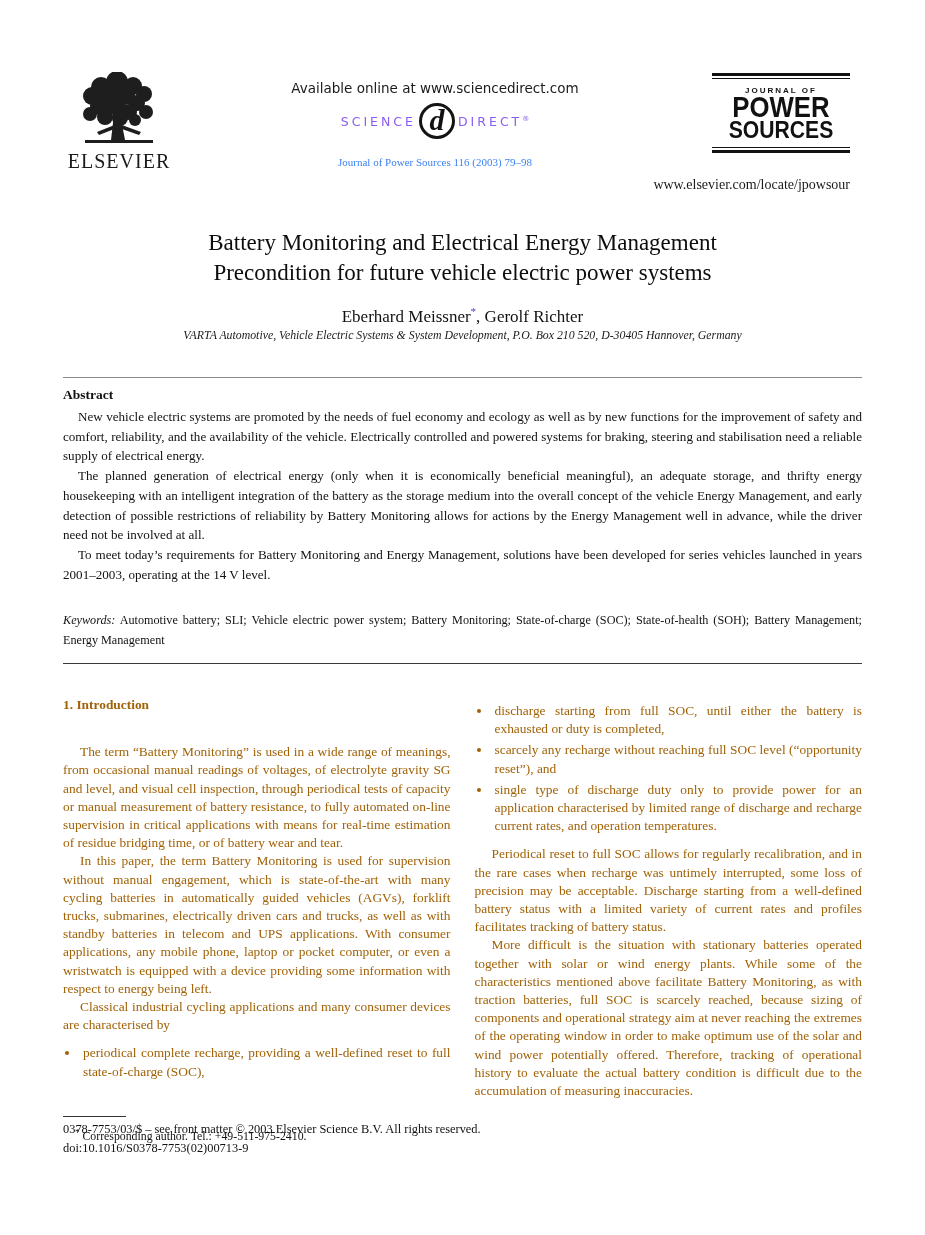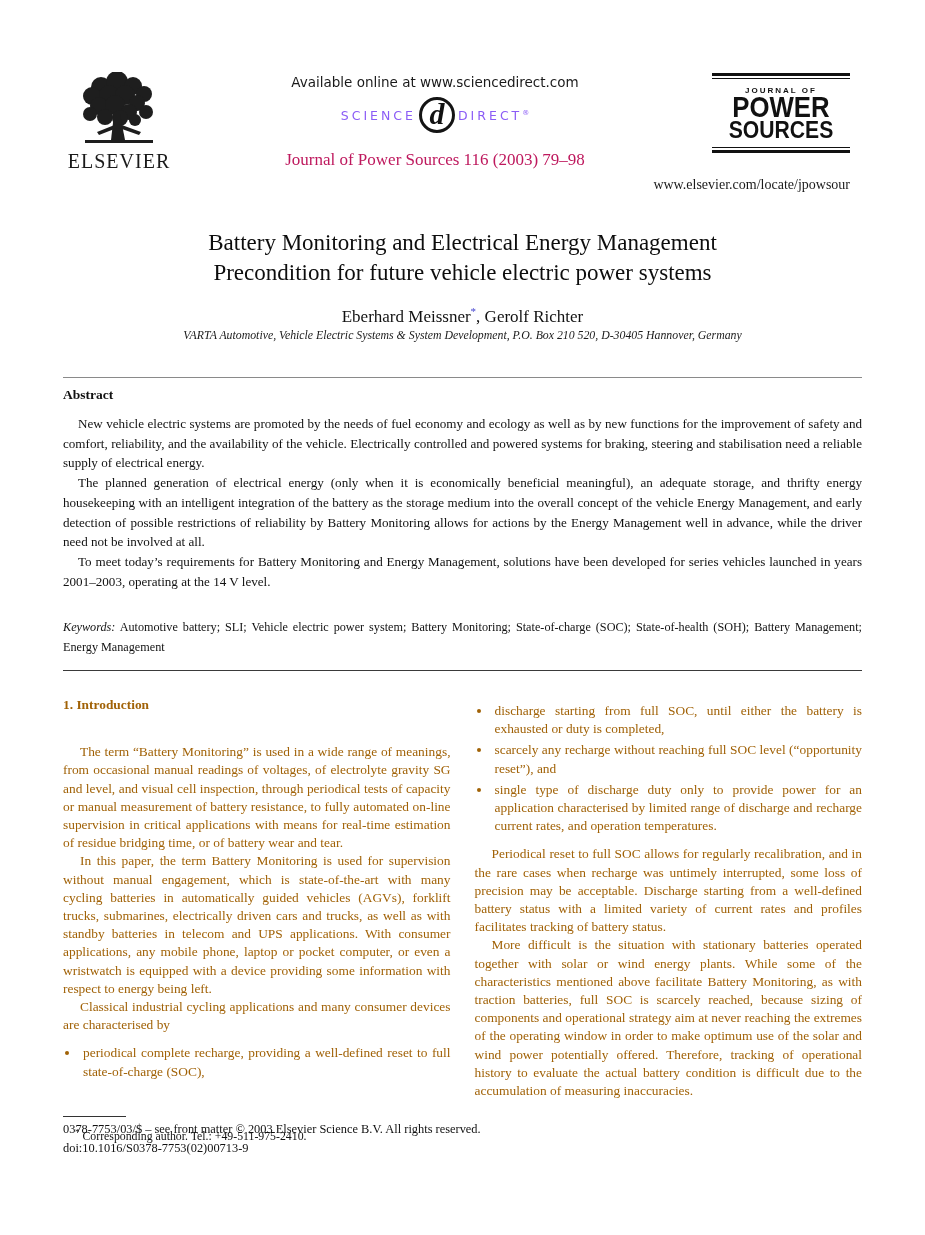--- a/index.html
+++ b/index.html
@@ -12,51 +12,51 @@
     color: #111;
     font-family: "Liberation Serif", serif;
     overflow: hidden;
   }
 
   
   .elsevier-block { position: absolute; left: 60px; top: 72px; width: 118px; text-align: center; }
   .elsevier-tree { display: block; margin: 0 auto 2px; }
   .elsevier-word { font-family: "Liberation Serif", serif; font-size: 20px; letter-spacing: 1px; color: #1a1a1a; }
 
-  .center-head { position: absolute; left: 255px; top: 74px; width: 360px; text-align: center; }
+  .center-head { position: absolute; left: 255px; top: 80px; width: 360px; text-align: center; }
   .avail-line { font-family: "DejaVu Sans", sans-serif; font-size: 13.5px; font-weight: 500; color: #1a1a1a; }
   .sd-logo { margin-top: 7px; display: flex; align-items: center; justify-content: center; }
   .sd-word { font-family: "DejaVu Sans", sans-serif; font-weight: normal; font-size: 12.5px; letter-spacing: 3px; color: #8b5cf6; }
   .sd-circle {
     width: 36px; height: 36px; border: 3px solid #141414; border-radius: 50%;
     display: inline-flex; align-items: center; justify-content: center;
     font-family: "Liberation Serif", serif; font-style: italic; font-size: 30px; font-weight: bold;
     margin: 0 3px; line-height: 1; padding-bottom: 3px;
   }
   .sd-reg { font-size: 7px; vertical-align: super; letter-spacing: 0; }
-  .journal-ref { margin-top: 17px; font-size: 17px; color: #be185d; }
+  .journal-ref { margin-top: 17px; font-size: 11px; color: #3b82f6; }
 
   .ps-logo { position: absolute; left: 712px; top: 73px; width: 138px; text-align: center; color: #111; }
   .rule-top { height: 6px; border-top: 3px solid #111; border-bottom: 1px solid #111; }
   .rule-bottom { height: 6px; border-top: 1px solid #111; border-bottom: 3px solid #111; margin-top: 6px; }
   .ps-journal-of { margin-top: 7px; font-family: "Liberation Sans", sans-serif; font-size: 8px; font-weight: bold; letter-spacing: 2px; }
   .ps-power { font-family: "Liberation Sans", sans-serif; font-size: 28px; font-weight: bold; line-height: 25px; transform: scale(0.92, 1.05); display: block; }
   .ps-sources { font-family: "Liberation Sans", sans-serif; font-size: 23px; font-weight: bold; line-height: 21px; transform: scale(0.92, 1.05); display: block; }
   .locate-url { position: absolute; right: 75px; top: 177px; font-size: 14px; color: #1a1a1a; }
 
   
   .title-block { position: absolute; left: 0; top: 228px; width: 100%; text-align: center; }
   .paper-title { font-size: 23px; font-weight: normal; line-height: 30px; color: #0d0d0d; }
   .authors-line { margin-top: 17px; font-size: 17px; }
   .author-asterisk { color: #4343cf; font-size: 11px; vertical-align: super; text-decoration: none; }
   .affiliation { margin-top: 1px; font-style: italic; font-size: 11.8px; color: #1a1a1a; }
 
   
   .abstract-section { position: absolute; left: 63px; top: 377px; width: 799px; border-top: 1px solid #8a8a8a; padding-top: 9px; }
-  .abstract-heading { font-size: 13.5px; font-weight: bold; margin-bottom: 11px; }
+  .abstract-heading { font-size: 13.5px; font-weight: bold; margin-bottom: 4px; }
   .abstract-section p { font-size: 13.1px; line-height: 19.7px; text-align: justify; }
   .indent { text-indent: 15px; }
   .copyright-line { text-indent: 0; }
   .keywords-line { margin-top: 26px; font-size: 12.2px; line-height: 20px; text-align: justify; }
   .keywords-label { font-style: italic; }
   .section-divider { margin-top: 13px; border-top: 1.5px solid #3a3a3a; }
 
   
   .columns { position: absolute; left: 63px; top: 692px; width: 799px; display: flex; gap: 24px; }
   .col { width: 388px; font-size: 13.4px; line-height: 18.2px; text-align: justify; color: #a16207; }

